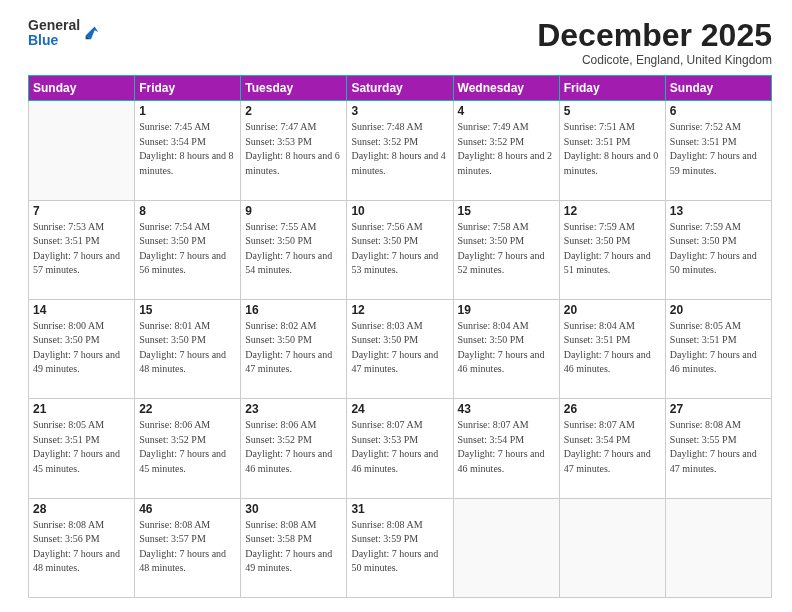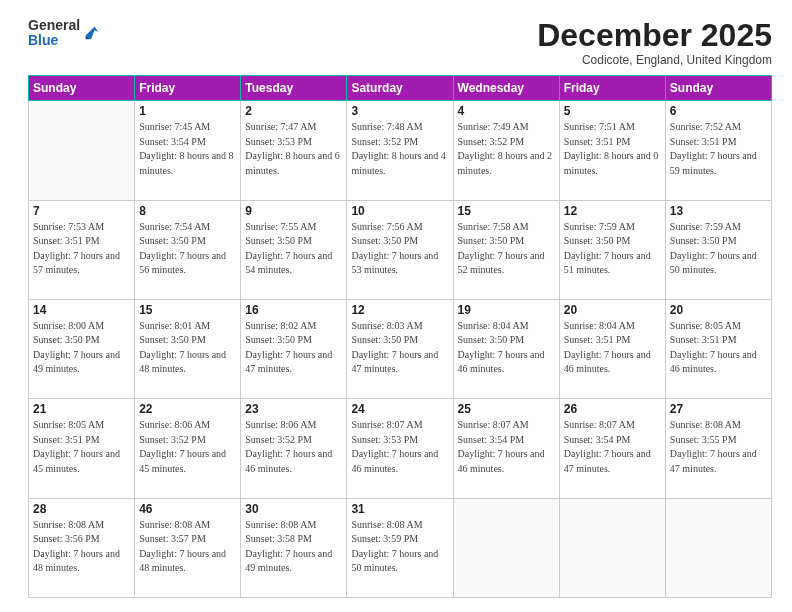--- a/index.html
+++ b/index.html
@@ -228,21 +228,21 @@
           </td>
           <td>
             <span class="day-num">23</span>
             <div class="day-info">Sunrise: 8:06 AM<br>Sunset: 3:52 PM<br>Daylight: 7 hours and 46 minutes.</div>
           </td>
           <td>
             <span class="day-num">24</span>
             <div class="day-info">Sunrise: 8:07 AM<br>Sunset: 3:53 PM<br>Daylight: 7 hours and 46 minutes.</div>
           </td>
           <td>
-            <span class="day-num">25</span>
+            <span class="day-num">43</span>
             <div class="day-info">Sunrise: 8:07 AM<br>Sunset: 3:54 PM<br>Daylight: 7 hours and 46 minutes.</div>
           </td>
           <td>
             <span class="day-num">26</span>
             <div class="day-info">Sunrise: 8:07 AM<br>Sunset: 3:54 PM<br>Daylight: 7 hours and 47 minutes.</div>
           </td>
           <td>
             <span class="day-num">27</span>
             <div class="day-info">Sunrise: 8:08 AM<br>Sunset: 3:55 PM<br>Daylight: 7 hours and 47 minutes.</div>
           </td>

